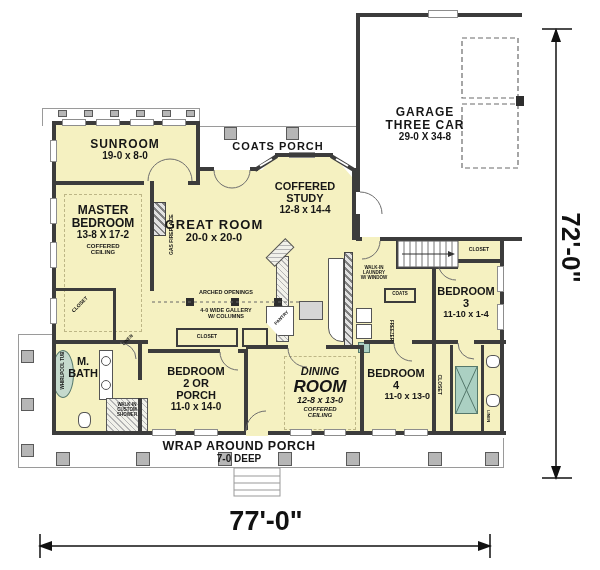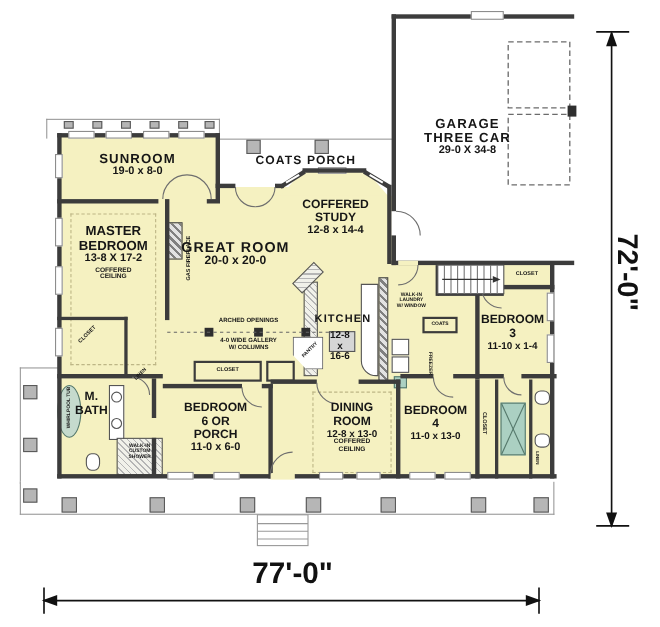--- a/index.html
+++ b/index.html
@@ -271,59 +271,57 @@
     <div style="font-size:10px;">13-8 X 17-2</div>
     <div style="font-size:6px;margin-top:2px;">COFFERED</div>
     <div style="font-size:6px;">CEILING</div>
   </div>
 
   <div class="lbl" style="left:158px;top:218px;width:112px;">
     <div style="font-size:13px;letter-spacing:1px;">GREAT ROOM</div>
     <div style="font-size:11px;">20-0 x 20-0</div>
   </div>
 
-  <div class="lbl" style="left:286px;top:286px;width:46px;">
-    <div style="font-size:10px;letter-spacing:1px;">KITCHEN</div>
-    <div style="font-size:9px;margin-top:3px;">12-8</div>
-    <div style="font-size:9px;">x</div>
-    <div style="font-size:9px;">16-6</div>
-  </div>
 
   <div class="lbl" style="left:428px;top:286px;width:76px;">
     <div style="font-size:11px;">BEDROOM</div>
     <div style="font-size:11px;">3</div>
     <div style="font-size:9px;">11-10 x 1-4</div>
   </div>
 
-  <div class="lbl" style="left:280px;top:366px;width:80px;">
+  <div class="lbl" style="left:280px;top:366px;width:80px;font-style:italic;">
     <div style="font-size:11px;">DINING</div>
-    <div style="font-size:11px;">ROOM</div>
+    <div style="font-size:17px;">ROOM</div>
     <div style="font-size:9px;">12-8 x 13-0</div>
     <div style="font-size:6px;">COFFERED</div>
     <div style="font-size:6px;">CEILING</div>
   </div>
 
   <div class="lbl" style="left:362px;top:368px;width:68px;">
     <div style="font-size:11px;">BEDROOM</div>
     <div style="font-size:11px;">4</div>
-    <div style="font-size:9px;">11-0 x 13-0</div>
+    <div style="font-size:9px;text-align:right;">11-0 x 13-0</div>
   </div>
 
   <div class="lbl" style="left:150px;top:366px;width:92px;">
     <div style="font-size:11px;">BEDROOM</div>
-    <div style="font-size:11px;">6 OR</div>
+    <div style="font-size:11px;">2 OR</div>
     <div style="font-size:11px;">PORCH</div>
-    <div style="font-size:10px;">11-0 x 6-0</div>
+    <div style="font-size:10px;">11-0 x 14-0</div>
   </div>
 
   <div class="lbl" style="left:68px;top:356px;width:30px;">
     <div style="font-size:11px;">M.</div>
     <div style="font-size:11px;">BATH</div>
   </div>
 
+  <div class="lbl" style="left:136px;top:440px;width:206px;">
+    <div style="font-size:12.5px;letter-spacing:.5px;">WRAP AROUND PORCH</div>
+    <div style="font-size:10px;">7-0 DEEP</div>
+  </div>
 
   <div class="lbl" style="left:180px;top:290px;width:92px;font-size:5.5px;">
     <div>ARCHED OPENINGS</div>
   </div>
   <div class="lbl" style="left:180px;top:308px;width:92px;font-size:5.5px;">
     <div>4-0 WIDE GALLERY</div>
     <div>W/ COLUMNS</div>
   </div>
 
   <div class="lbl rotm90" style="left:144px;top:232px;width:56px;font-size:5px;transform-origin:center;">

